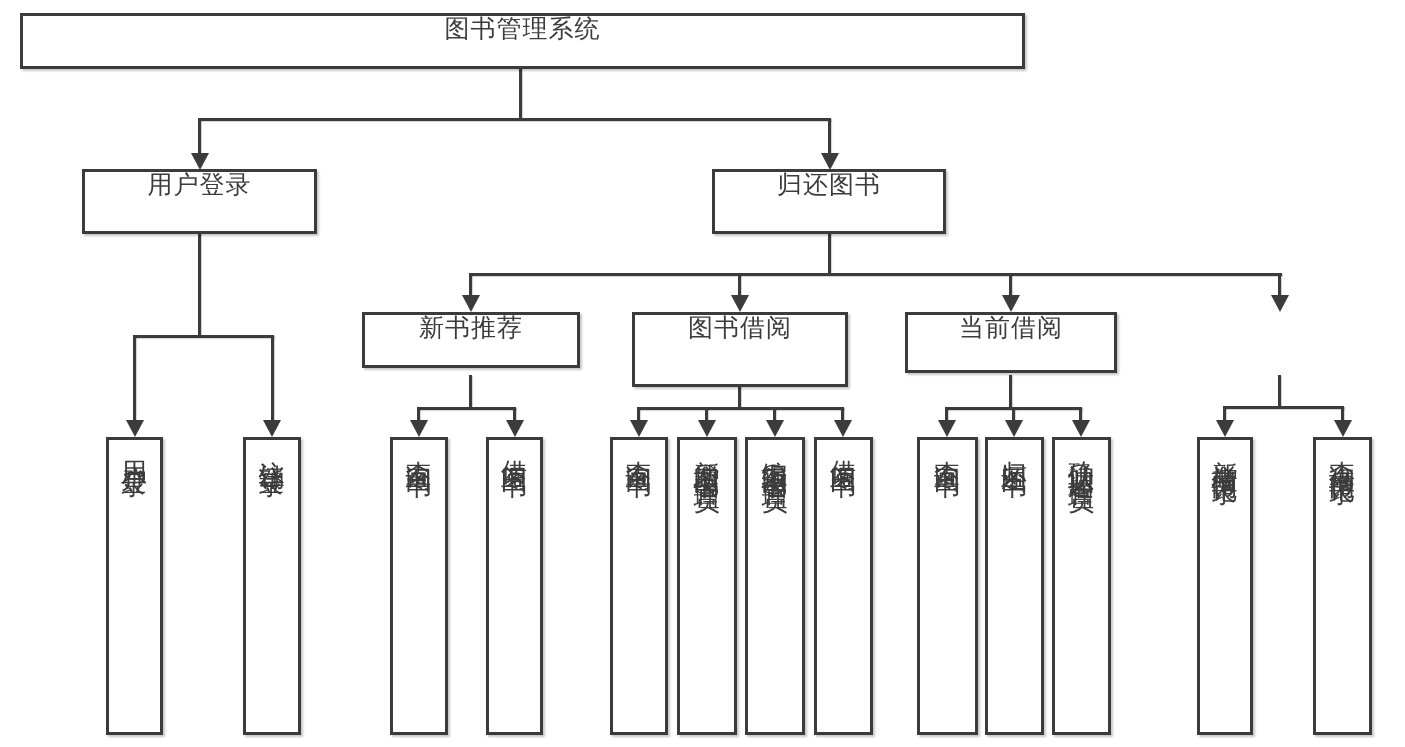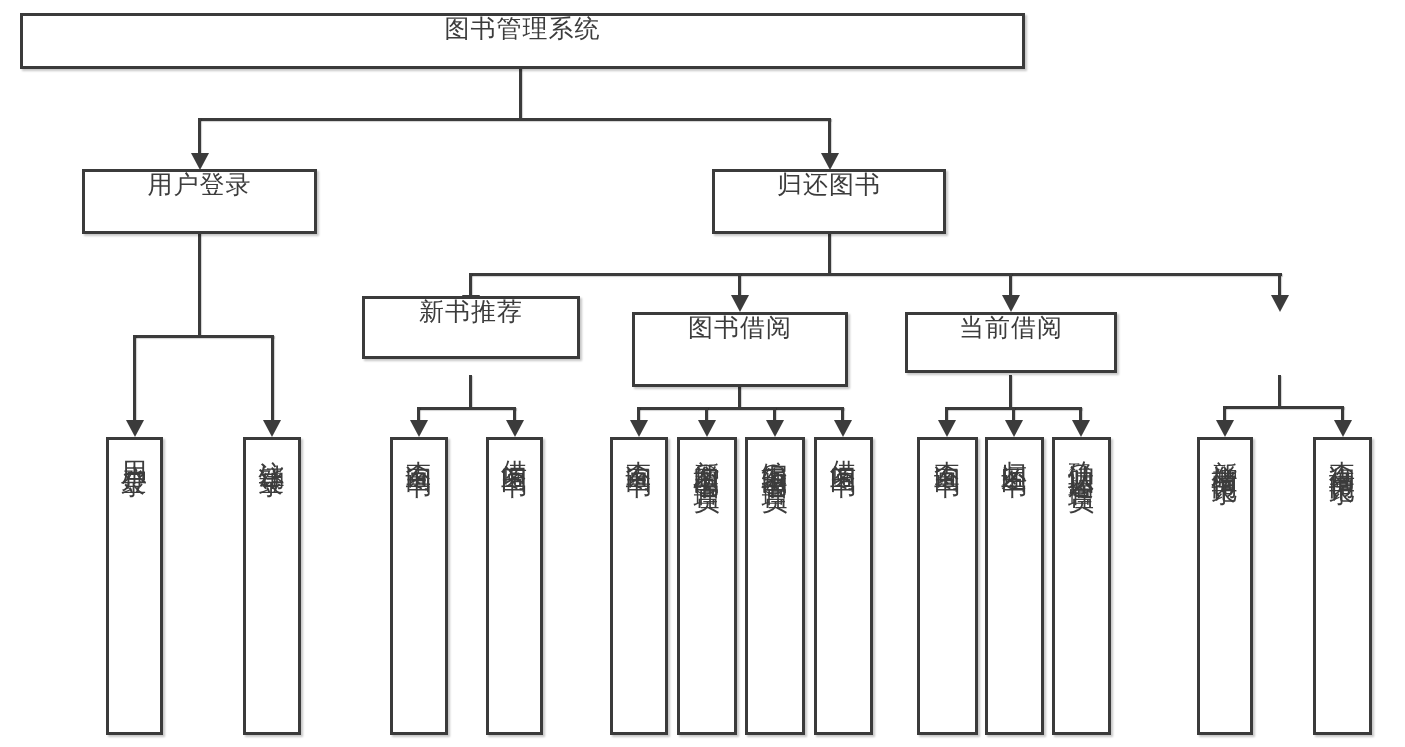--- a/index.html
+++ b/index.html
@@ -99,21 +99,21 @@
     <span class="hlabel">图书管理系统</span>
   </div>
 
   <div class="box" style="left:82px;top:169px;width:235px;height:65px;">
     <span class="hlabel">用户登录</span>
   </div>
   <div class="box" style="left:712px;top:169px;width:234px;height:65px;">
     <span class="hlabel">归还图书</span>
   </div>
 
-  <div class="box" style="left:362px;top:296px;width:218px;height:63px;">
+  <div class="box" style="left:362px;top:312px;width:218px;height:56px;">
     <span class="hlabel">新书推荐</span>
   </div>
   <div class="box" style="left:632px;top:312px;width:216px;height:75px;">
     <span class="hlabel">图书借阅</span>
   </div>
   <div class="box" style="left:905px;top:312px;width:212px;height:61px;">
     <span class="hlabel">当前借阅</span>
   </div>
 
   <div class="box" style="left:106px;top:437px;width:57px;height:298px;">

